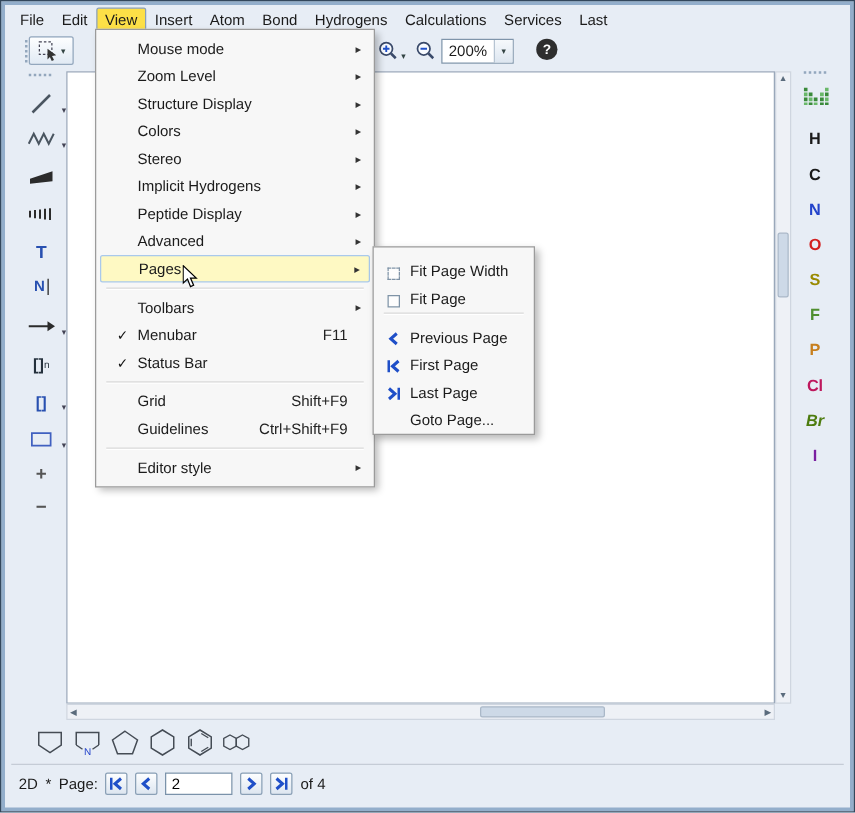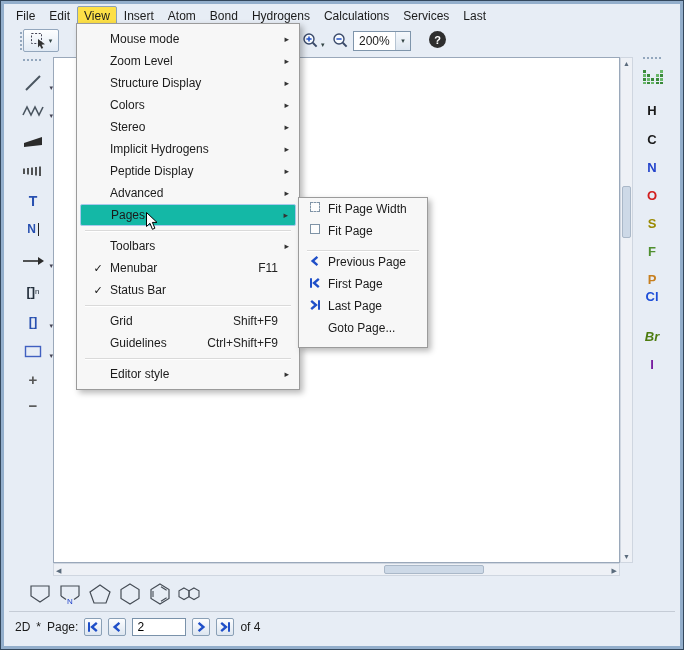--- a/index.html
+++ b/index.html
@@ -59,23 +59,23 @@
   .page-input{width:54px;height:18px;border:1px solid #7a92aa;font:12px "Liberation Sans",sans-serif;padding:0 0 0 4px;}
 
   
   .menu{position:absolute;background:#f7f7f7;border:1px solid #9b9b9b;box-shadow:3px 3px 6px rgba(0,0,0,.28);padding:4px 0;z-index:40;}
   .view-menu{left:75px;top:22px;width:224px;}
   .pages-menu{left:297px;top:196px;width:130px;z-index:45;}
   .vrow{height:22px;display:flex;align-items:center;margin:0 3px;padding:0 4px 0 6px;}
   .vrow .gut{width:24px;flex:none;text-align:center;font-size:11px;color:#111;}
   .vrow .arr{margin-left:auto;font-size:9px;color:#333;padding-right:3px;}
   .vrow .sc{margin-left:auto;padding-right:14px;color:#222;}
-  .vrow.hl{background:#14b8a6;border:1px solid #a9c9ec;border-radius:2px;}
+  .vrow.hl{background:#fef9c3;border:1px solid #a9c9ec;border-radius:2px;}
   .sep{height:1px;background:#dadada;box-shadow:0 1px 0 #fff;margin:4px 8px;}
-  .prow{height:22px;display:flex;align-items:flex-start;gap:6px;margin:0 3px;padding:0 8px 0 6px;}
+  .prow{height:22px;display:flex;align-items:flex-end;gap:6px;margin:0 3px;padding:0 8px 0 6px;}
   .picon{width:14px;flex:none;display:flex;align-items:center;justify-content:center;}
   .fitbox{width:10px;height:10px;border:1px dashed #7f93a6;background:#fdfdfd;}
   .fitbox.solid{border-style:solid;}
 
   .cursor{position:absolute;left:145px;top:211px;z-index:60;}
 </style>
 </head>
 <body>
 
 <div class="window">
@@ -223,21 +223,21 @@
         <rect x="17" y="12" width="3" height="2" fill="#3a8a3a"></rect>
         </svg>
     </div>
     <div class="elem" style="top: 46px; color: rgb(26, 26, 26);">H</div>
     <div class="elem" style="top: 75px; color: rgb(26, 26, 26);">C</div>
     <div class="elem" style="top: 103px; color: rgb(35, 67, 203);">N</div>
     <div class="elem" style="top: 131px; color: rgb(210, 31, 31);">O</div>
     <div class="elem" style="top: 159px; color: rgb(154, 138, 0);">S</div>
     <div class="elem" style="top: 187px; color: rgb(79, 143, 47);">F</div>
     <div class="elem" style="top: 215px; color: rgb(199, 127, 30);">P</div>
-    <div class="elem" style="top: 232px; color: #1d4ed8;">Cl</div>
+    <div class="elem" style="top: 244px; color: #be185d;">Cl</div>
     <div class="elem" style="top: 272px; color: #4d7c0f; font-style: italic;">Br</div>
     <div class="elem" style="top: 300px; color: rgb(122, 31, 160);">I</div>
   </div>
 
   <div class="tmplbar">
     <svg width="26" height="24" viewBox="0 0 26 24">
       <polygon points="4,4 22,4 22,14 13,20 4,14" fill="none" stroke="#454c55" stroke-width="1.2"></polygon>
       </svg>
     <svg width="26" height="24" viewBox="0 0 26 24">
       <polyline points="4,14 4,4 22,4 22,14" fill="none" stroke="#454c55" stroke-width="1.2"></polyline>

